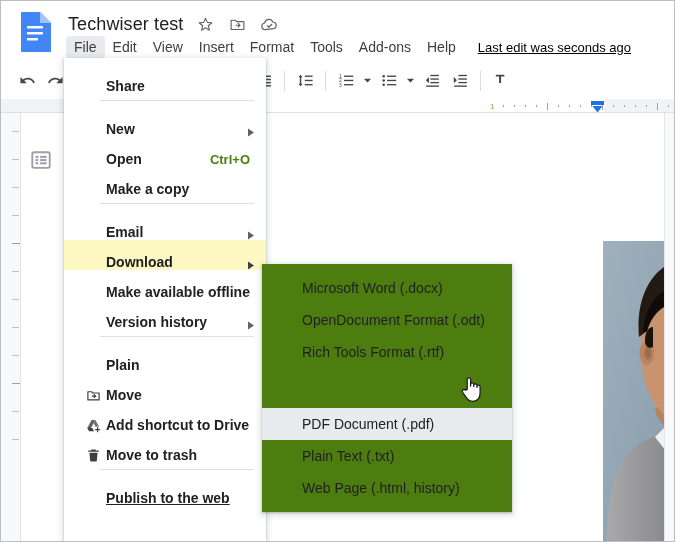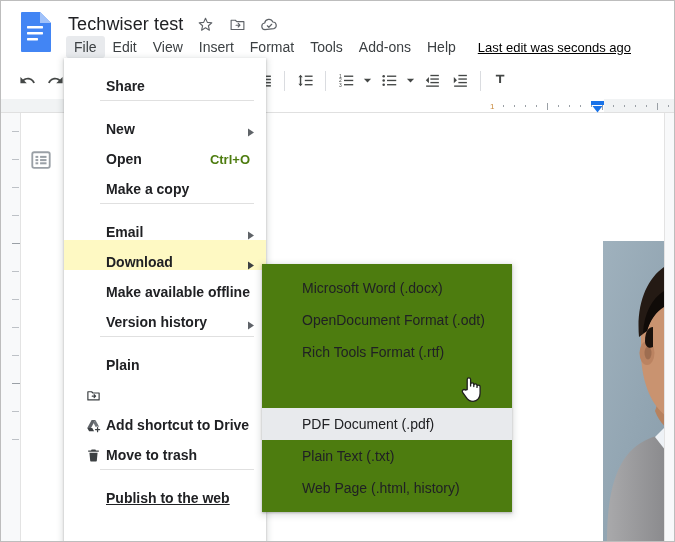--- a/index.html
+++ b/index.html
@@ -635,20 +635,21 @@
       <span class="mi-label noicon">Plain</span>
     </div>
 
     <div class="mi">
       <span class="mi-icon">
         <svg width="15" height="15" viewBox="0 0 24 24">
           <path d="M3 6 h6 l2 2 h10 v11 H3 z" fill="none" stroke="#3c4043" stroke-width="1.9" stroke-linejoin="round"></path>
           <path d="M10 13 h5 M13 10.6 l2.4 2.4 -2.4 2.4" fill="none" stroke="#3c4043" stroke-width="1.9" stroke-linecap="round" stroke-linejoin="round"></path>
         </svg>
       </span>
+      <span class="mi-label">Move</span>
     </div>
 
     <div class="mi">
       <span class="mi-icon">
         <svg width="15" height="15" viewBox="0 0 24 24">
           <path d="M9 3 L2 16 h6 L15 3 z" fill="#5f6368"></path>
           <path d="M2 16 l3 5 h8 l-3 -5 z" fill="#3c4043"></path>
           <path d="M15 3 l6 11 -3 5 -6 -11 z" fill="#70757a"></path>
           <circle cx="18.5" cy="18.5" r="5" fill="#ffffff"></circle>
           <path d="M18.5 15.2 v6.6 M15.2 18.5 h6.6" stroke="#3c4043" stroke-width="2" stroke-linecap="round"></path>

